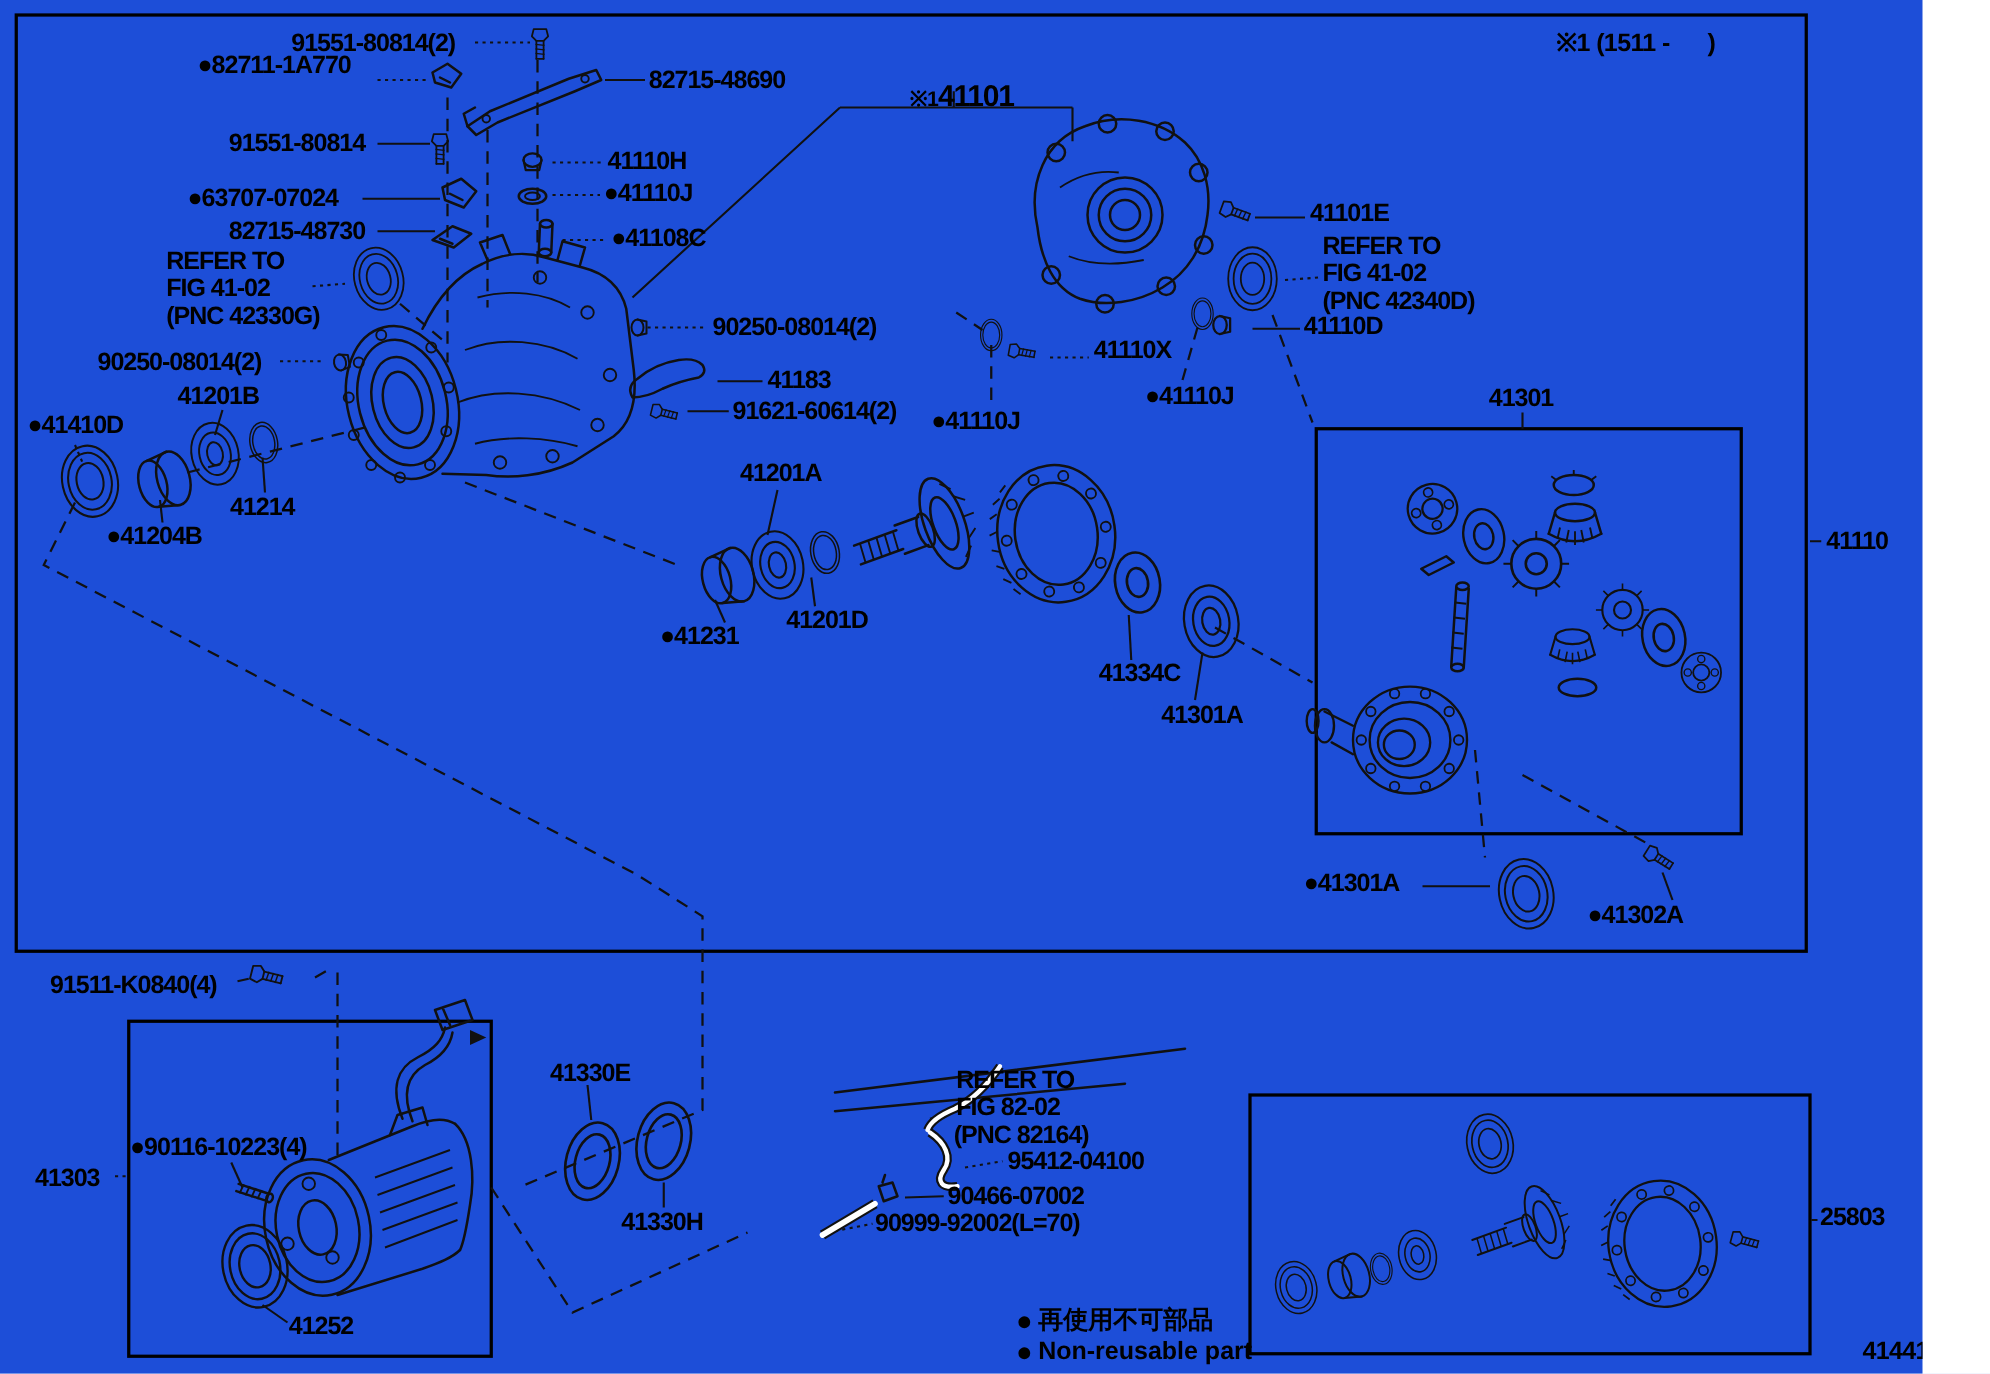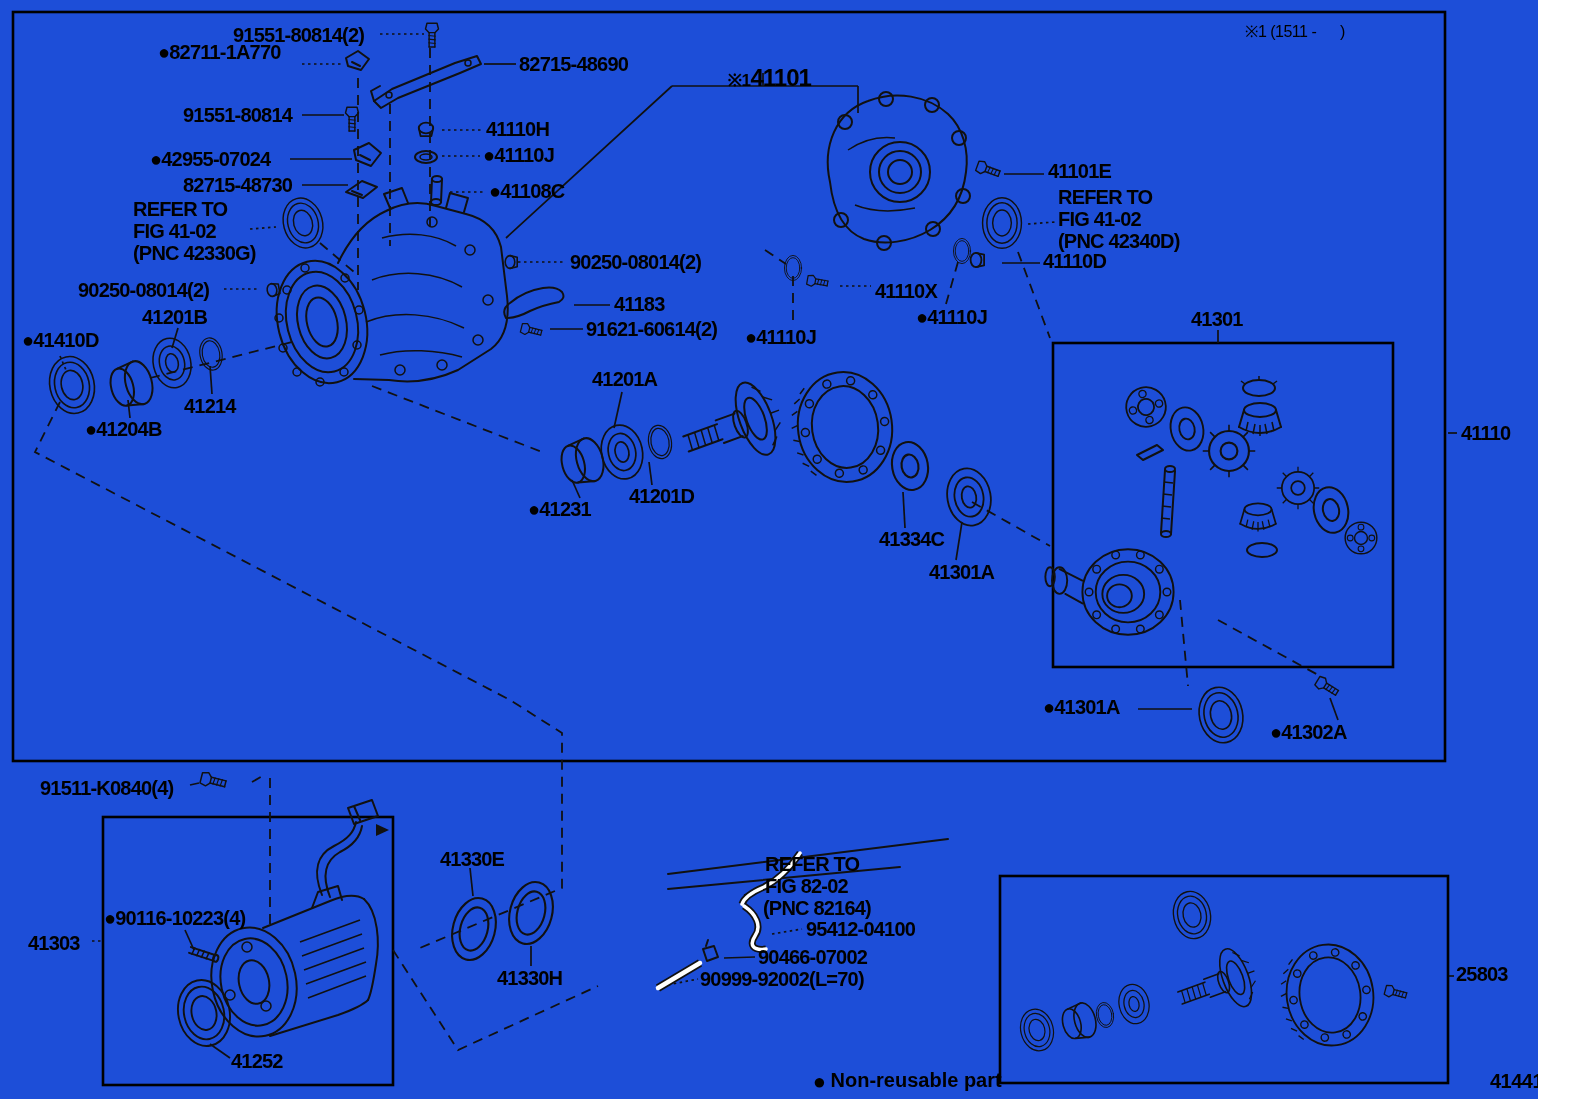--- a/index.html
+++ b/index.html
@@ -4,21 +4,21 @@
 <style>
   html,body{margin:0;padding:0;background:#fff;}
   #stage{position:relative;width:1538px;height:1099px;background:#1d4ed8;overflow:hidden;
          font-family:"Liberation Sans",sans-serif;color:#000;}
   #art{position:absolute;left:0;top:0;}
   .lbl{position:absolute;font-weight:bold;font-size:20px;line-height:1;letter-spacing:-0.8px;
        white-space:pre;color:#000;}
   .callout{position:absolute;left:710px;top:46px;white-space:pre;}
   .callout .pre{font-weight:bold;font-size:17px;letter-spacing:-0.5px;}
   .callout .num{font-weight:bold;font-size:24px;letter-spacing:-1px;}
-  .note{position:absolute;left:1245px;top:20px;font-weight:normal;font-size:16px;
+  .note{position:absolute;left:1245px;top:20px;font-weight:bold;font-size:20px;
         letter-spacing:-0.5px;white-space:pre;}
   .figcode{position:absolute;left:1490px;top:1070px;font-weight:bold;font-size:20px;letter-spacing:-0.5px;}
   .legend-line{position:absolute;white-space:pre;font-weight:bold;}
   .legend-line .mk{font-size:22px;vertical-align:-2px;}
   .legend-line .tx{font-size:20px;letter-spacing:0px;}
   svg .ln{stroke:#111;stroke-width:2;fill:none;stroke-linecap:round;stroke-linejoin:round;}
   svg .thin{stroke:#111;stroke-width:1.5;fill:none;}
   svg .ld{stroke:#111;stroke-width:1.7;fill:none;}
   svg .dt{stroke:#111;stroke-width:1.7;fill:none;stroke-dasharray:2.5 3.5;}
   svg .dd{stroke:#111;stroke-width:1.8;fill:none;stroke-dasharray:10 7;}
@@ -394,36 +394,36 @@
     <use href="#p-bolt" transform="translate(1386,990) rotate(15) scale(0.65)"></use>
   </g>
 </svg>
 
   <div class="lbl" style="left:233px;top:25px">91551-80814(2)</div>
   <div class="lbl" style="left:158px;top:42px">●82711-1A770</div>
   <div class="lbl" style="left:519px;top:54px">82715-48690</div>
   <div class="lbl" style="left:183px;top:105px">91551-80814</div>
   <div class="lbl" style="left:486px;top:119px">41110H</div>
   <div class="lbl" style="left:483px;top:145px">●41110J</div>
-  <div class="lbl" style="left:150px;top:149px">●42955-07024</div>
+  <div class="lbl" style="left:150px;top:149px">●63707-07024</div>
   <div class="lbl" style="left:183px;top:175px">82715-48730</div>
   <div class="lbl" style="left:489px;top:181px">●41108C</div>
   <div class="lbl" style="left:133px;top:199px">REFER TO</div>
   <div class="lbl" style="left:133px;top:221px">FIG 41-02</div>
   <div class="lbl" style="left:133px;top:243px">(PNC 42330G)</div>
   <div class="lbl" style="left:78px;top:280px">90250-08014(2)</div>
   <div class="lbl" style="left:142px;top:307px">41201B</div>
   <div class="lbl" style="left:22px;top:330px">●41410D</div>
   <div class="lbl" style="left:184px;top:396px">41214</div>
   <div class="lbl" style="left:85px;top:419px">●41204B</div>
   <div class="lbl" style="left:570px;top:252px">90250-08014(2)</div>
   <div class="lbl" style="left:614px;top:294px">41183</div>
   <div class="lbl" style="left:586px;top:319px">91621-60614(2)</div>
   <div class="lbl" style="left:745px;top:327px">●41110J</div>
-  <div class="lbl" style="left:875px;top:281px">41110X</div>
+  <div class="lbl" style="left:875px;top:270px">41110X</div>
   <div class="lbl" style="left:916px;top:307px">●41110J</div>
   <div class="lbl" style="left:1048px;top:161px">41101E</div>
   <div class="lbl" style="left:1058px;top:187px">REFER TO</div>
   <div class="lbl" style="left:1058px;top:209px">FIG 41-02</div>
   <div class="lbl" style="left:1058px;top:231px">(PNC 42340D)</div>
   <div class="lbl" style="left:1043px;top:251px">41110D</div>
   <div class="lbl" style="left:1191px;top:309px">41301</div>
   <div class="lbl" style="left:1461px;top:423px">41110</div>
   <div class="lbl" style="left:592px;top:369px">41201A</div>
   <div class="lbl" style="left:528px;top:499px">●41231</div>
@@ -445,18 +445,21 @@
   <div class="lbl" style="left:758px;top:947px">90466-07002</div>
   <div class="lbl" style="left:700px;top:969px">90999-92002(L=70)</div>
   <div class="lbl" style="left:1456px;top:964px">25803</div>
 
   <div class="callout">
     <span class="pre">※1</span><span class="num">41101</span>
   </div>
 
   <div class="note">※1 (1511 -      )</div>
 
+  <div class="legend-line" style="left:795px;top:1024px">
+    <span class="mk">●</span> <span class="tx">再使用不可部品</span>
+  </div>
   <div class="legend-line" style="left:795px;top:1051px">
     <span class="mk">●</span> <span class="tx">Non-reusable part</span>
   </div>
 
   <div class="figcode">414418D</div>
 </div>
 
 </body></html>

